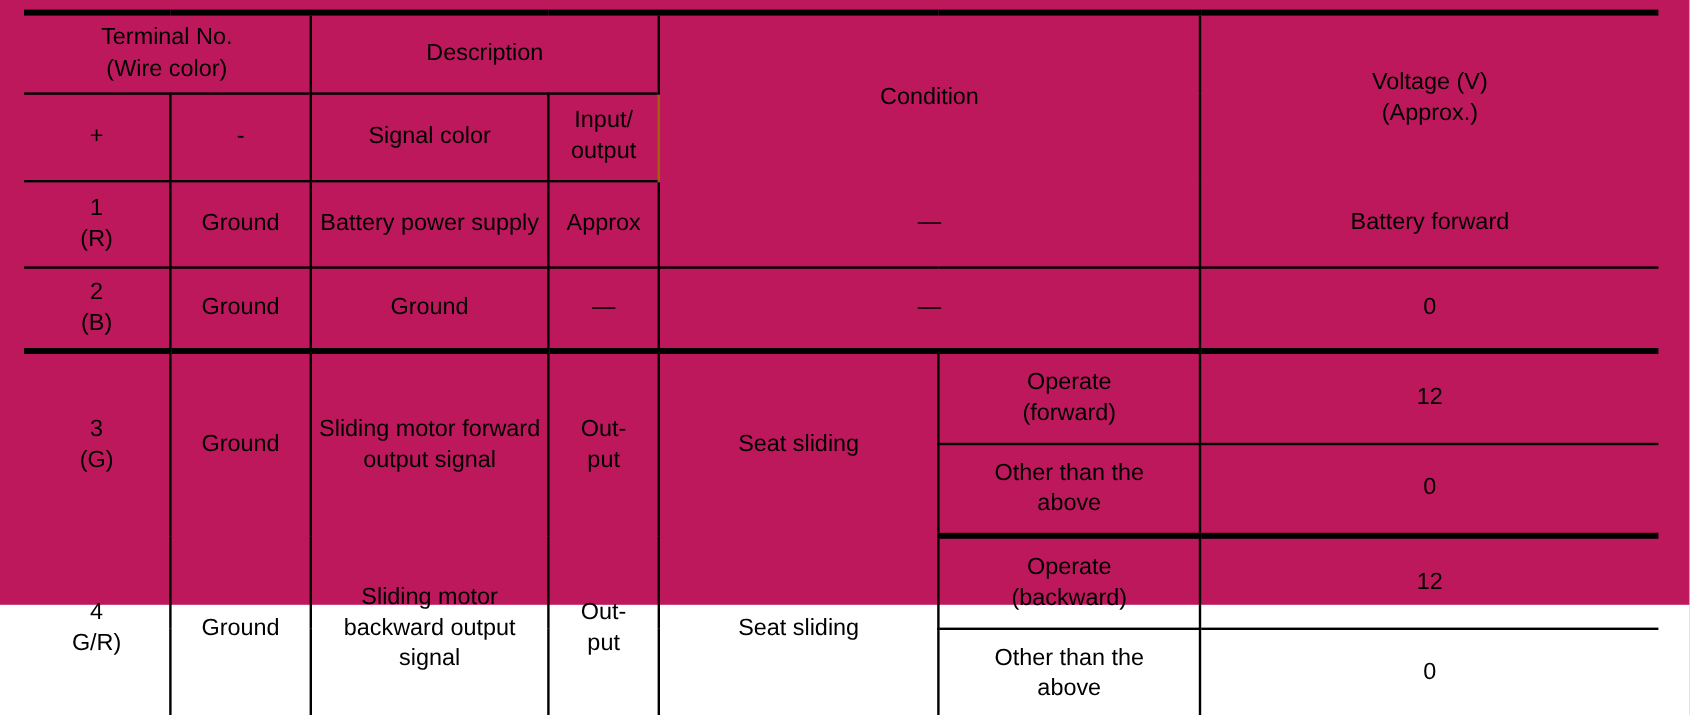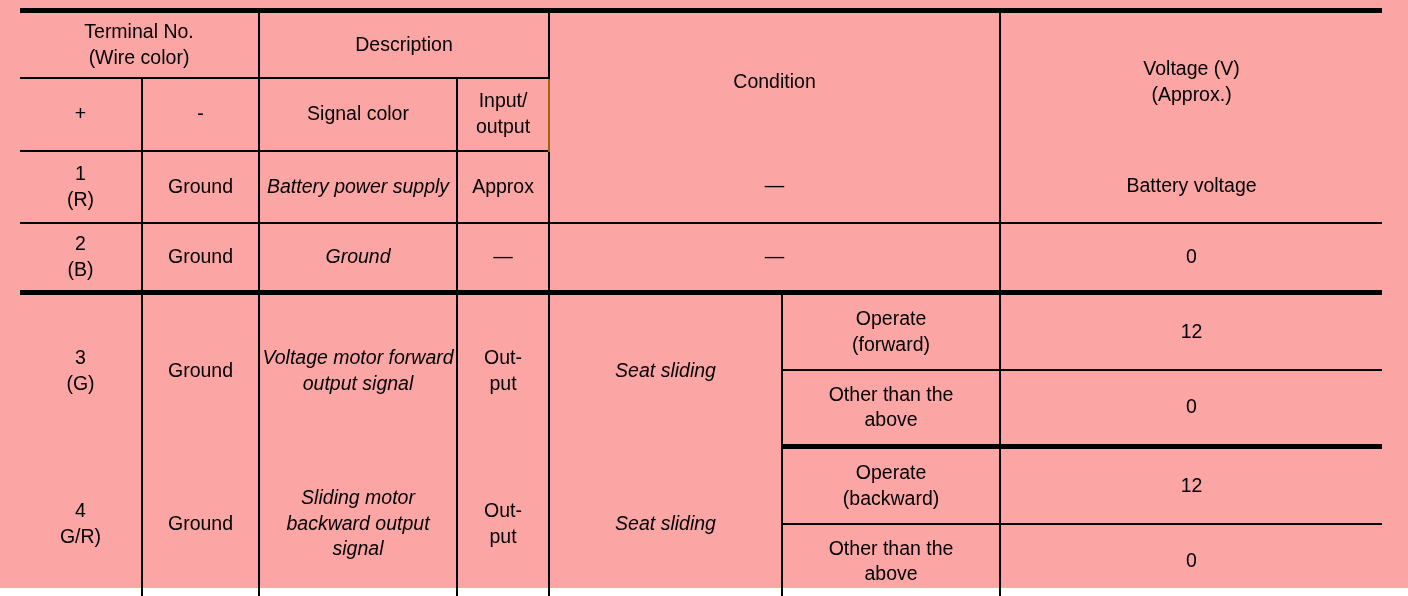--- a/index.html
+++ b/index.html
@@ -12,22 +12,22 @@
     width: 1408px;
     height: 596px;
     font-family: "Liberation Sans", sans-serif;
     color: #000000;
     overflow: hidden;
   }
 
   #sheet {
     position: relative;
     width: 1408px;
-    height: 588px;
-    background: #fca5a5;
+    height: 504px;
+    background: #be185d;
   }
 
   
   table.spec {
     position: absolute;
     left: 20px;
     top: 8px;
     width: 1362px;
     border-collapse: collapse;
     table-layout: fixed;
@@ -59,21 +59,20 @@
   .no-bottom         { border-bottom: none; }
 
   .cell {
     padding: 6px 10px;
     box-sizing: border-box;
   }
   .cell-left {
     text-align: left;
     padding-left: 20px;
     padding-right: 10px;
-    font-style: italic;
   }
 
   
   .hdr { height: 67px; }
   .hdr-sub { height: 73px; }
 
   
   .r1 { height: 72px; }
   .r2 { height: 70px; }
   .r34-sub { height: 77px; }
@@ -117,38 +116,38 @@
 
     <tbody>
 
       <tr>
         <td class="cell r1 rule-thin-bottom twoline">1
 (R)</td>
         <td class="cell r1 rule-thin-bottom">Ground</td>
         <td class="cell cell-left r1 rule-thin-bottom">Battery power supply</td>
         <td class="cell r1 rule-thin-bottom">Approx</td>
         <td class="cell r1 rule-thin-bottom dash" colspan="2">—</td>
-        <td class="cell r1 rule-thin-bottom">Battery voltage</td>
+        <td class="cell r1 rule-thin-bottom">Battery forward</td>
       </tr>
 
       <tr>
         <td class="cell r2 rule-thick-bottom twoline">2
 (B)</td>
         <td class="cell r2 rule-thick-bottom">Ground</td>
         <td class="cell cell-left r2 rule-thick-bottom">Ground</td>
         <td class="cell r2 rule-thick-bottom">—</td>
         <td class="cell r2 rule-thick-bottom dash" colspan="2">—</td>
         <td class="cell r2 rule-thick-bottom">0</td>
       </tr>
 
       <tr>
         <td class="cell r34-sub no-bottom twoline" rowspan="2">3
 (G)</td>
         <td class="cell r34-sub no-bottom" rowspan="2">Ground</td>
-        <td class="cell cell-left r34-sub no-bottom" rowspan="2">Voltage motor forward output signal</td>
+        <td class="cell cell-left r34-sub no-bottom" rowspan="2">Sliding motor forward output signal</td>
         <td class="cell r34-sub no-bottom twoline" rowspan="2">Out-
 put</td>
         <td class="cell cell-left r34-sub no-bottom" rowspan="2">Seat sliding</td>
         <td class="cell r34-sub rule-thin-bottom twoline">Operate
 (forward)</td>
         <td class="cell r34-sub rule-thin-bottom">12</td>
       </tr>
 
       <tr>
         <td class="cell r34-sub rule-thick-bottom twoline">Other than the

